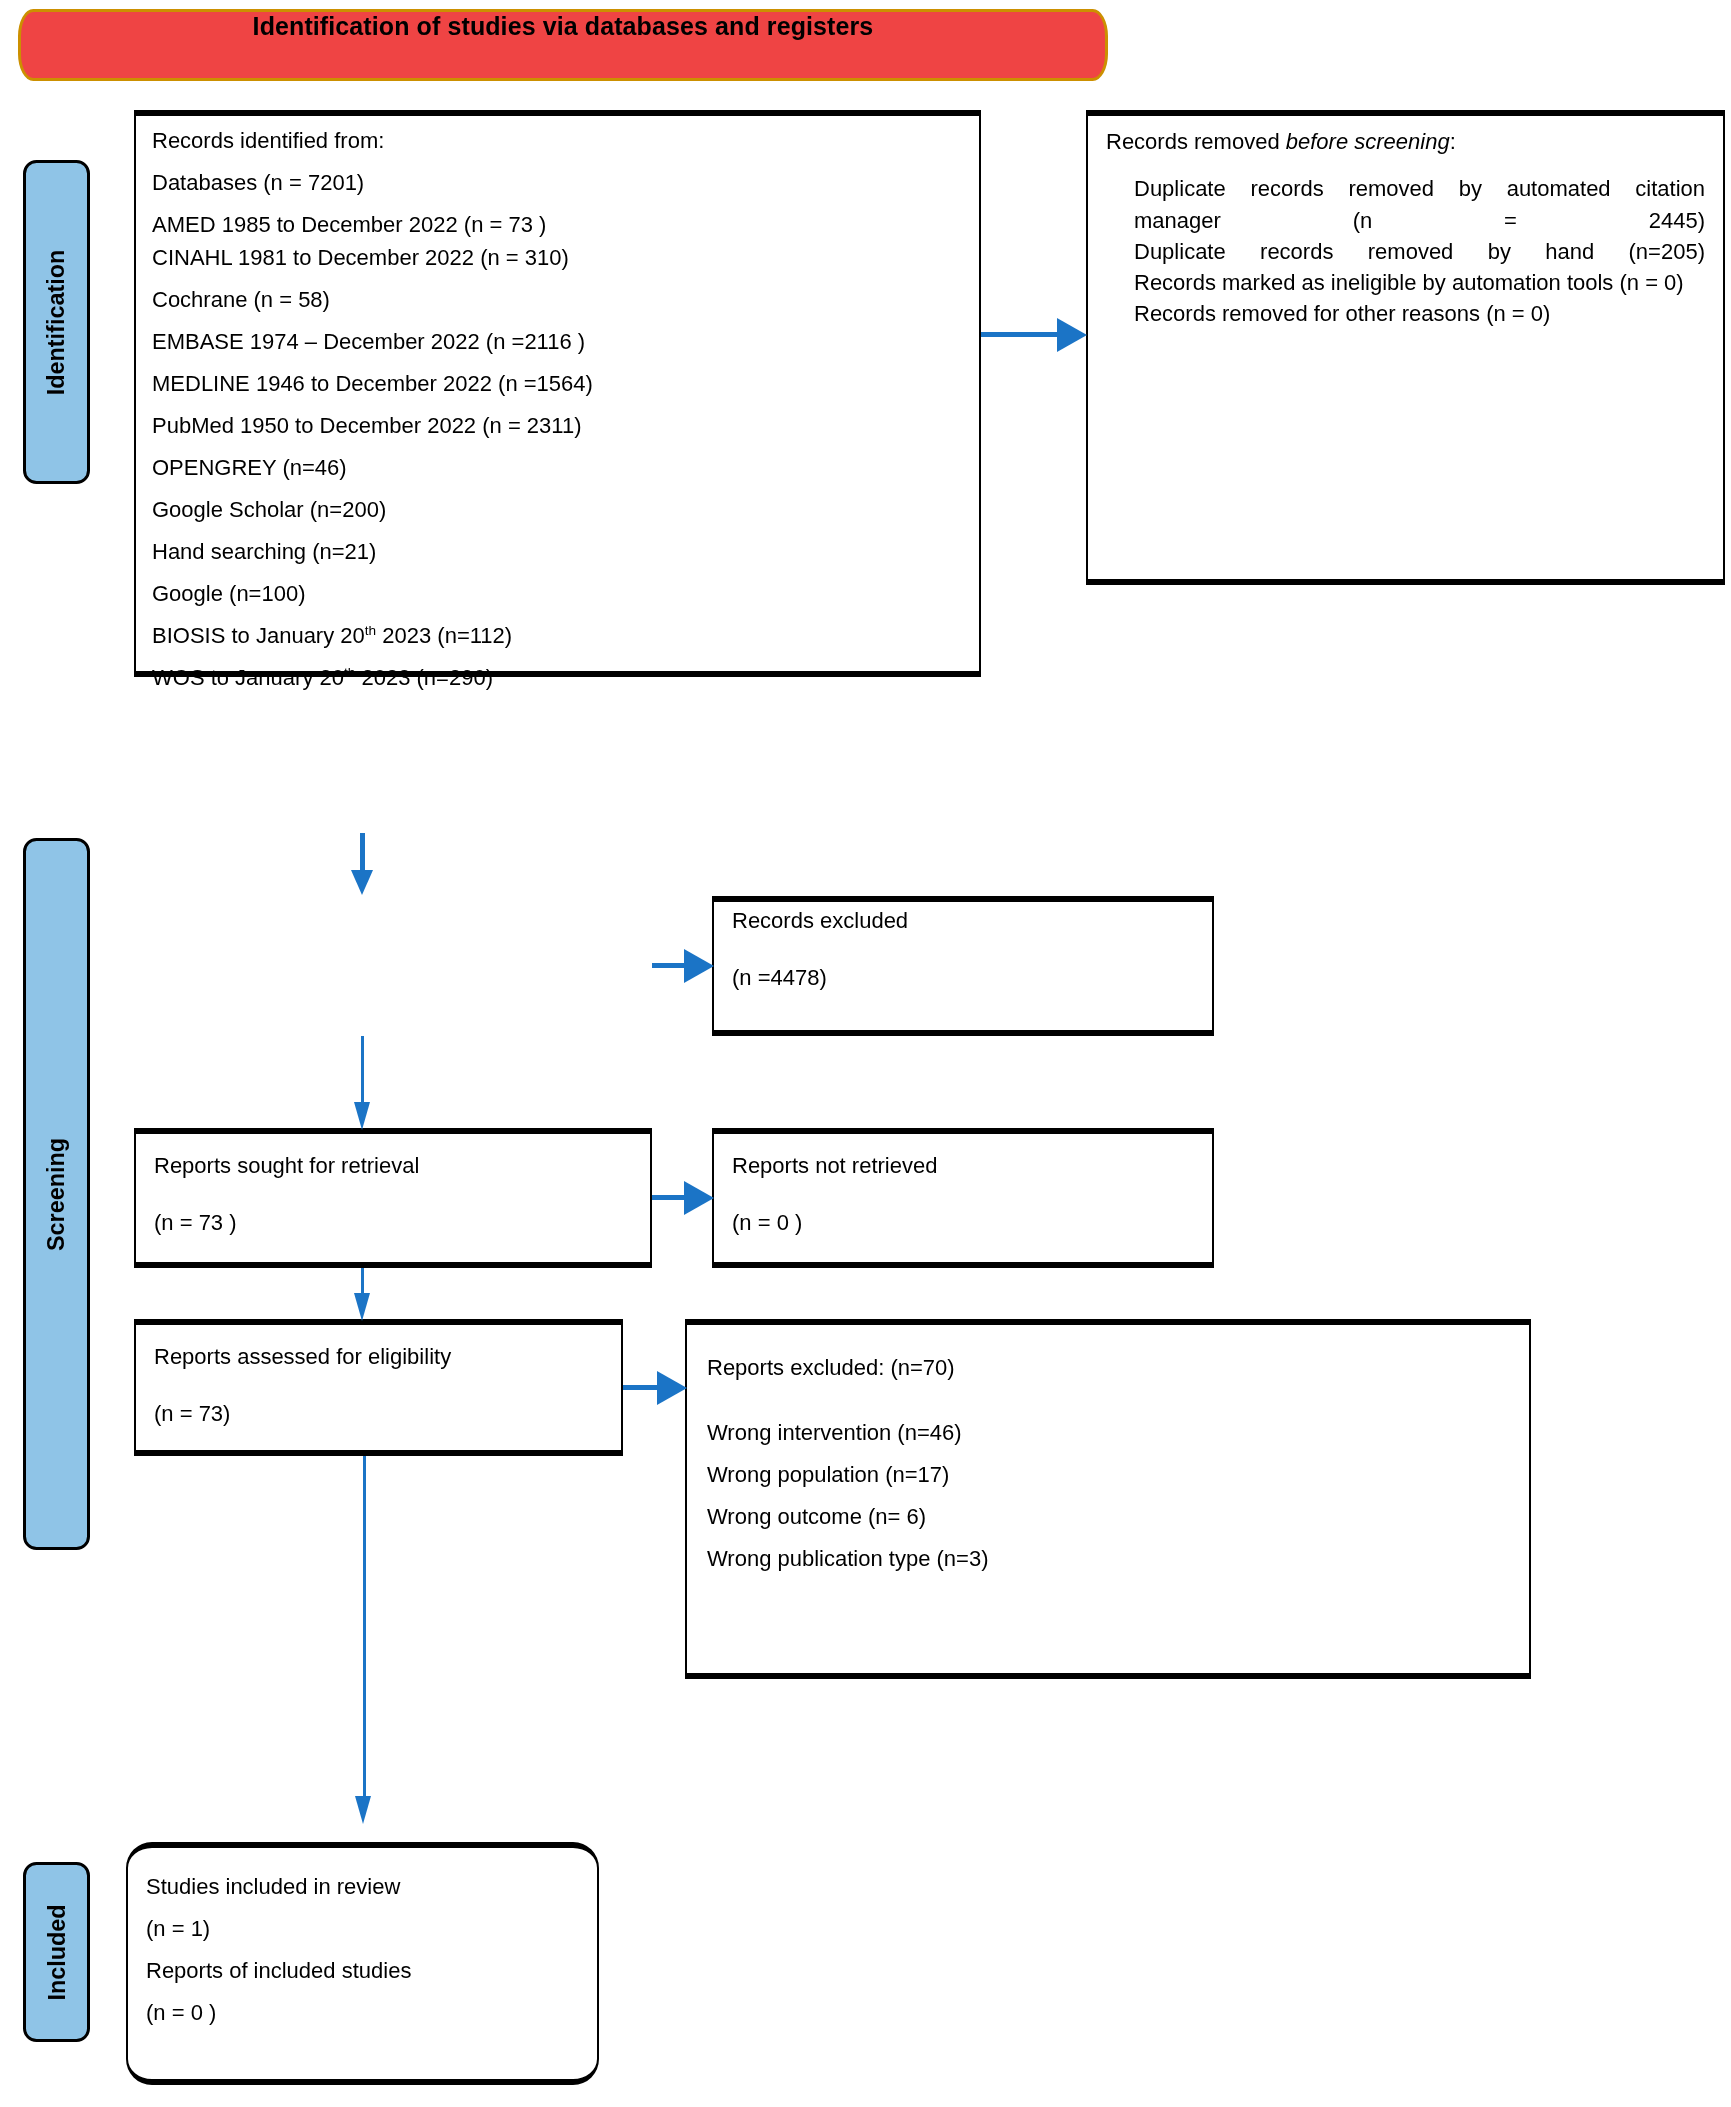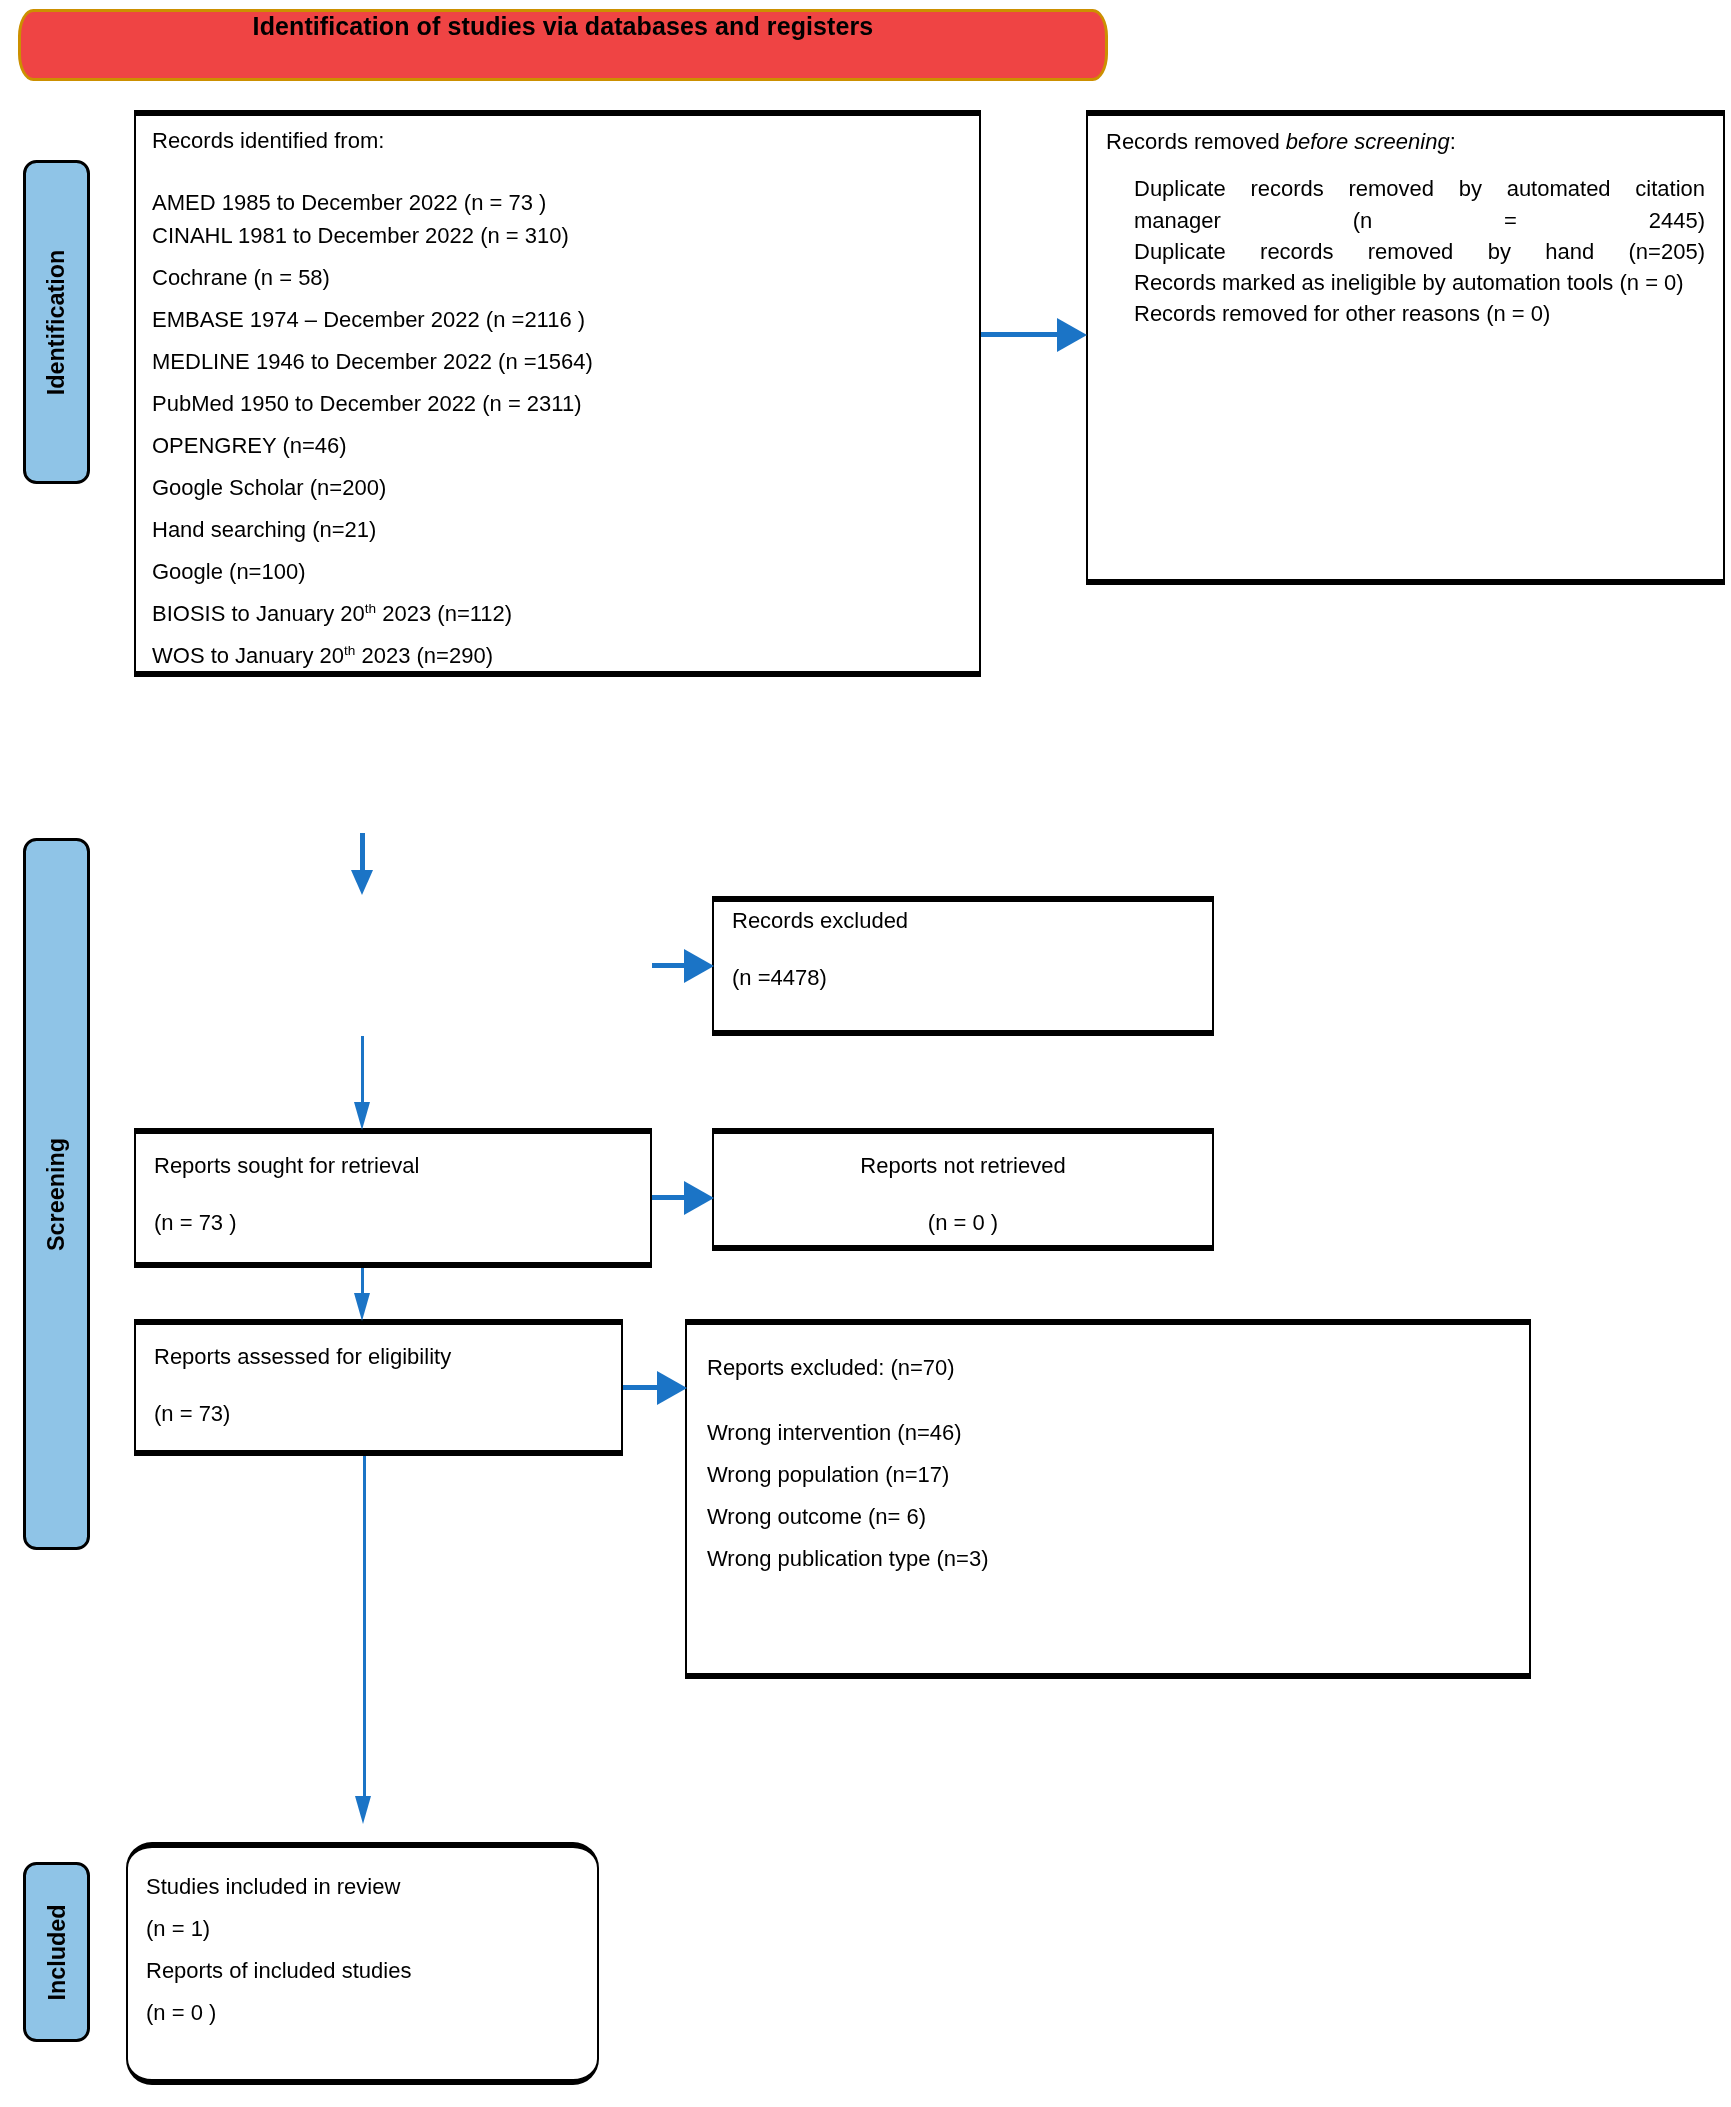--- a/index.html
+++ b/index.html
@@ -131,20 +131,21 @@
   </div>
 
   <div class="phase" style="left:23.4px; top:1862px; width:67px; height:180px;">
     <div class="phase-text">Included</div>
   </div>
 
   <div class="box" style="left:134px; top:110px; width:847px; height:567px;">
     <div class="box-inner">
       <div class="line">Records identified from:</div>
       <div class="gap-m"></div>
+      <div class="line">Databases (n = 7201)</div>
       <div class="gap-m"></div>
       <div class="line">AMED   1985 to December 2022   (n = 73 )</div>
       <div class="gap-s"></div>
       <div class="line">CINAHL 1981 to December 2022 (n = 310)</div>
       <div class="gap-m"></div>
       <div class="line">Cochrane (n = 58)</div>
       <div class="gap-m"></div>
       <div class="line">EMBASE 1974 – December 2022 (n =2116 )</div>
       <div class="gap-m"></div>
       <div class="line">MEDLINE 1946 to December 2022 (n =1564)</div>
@@ -186,21 +187,21 @@
   </div>
 
   <div class="box" style="left:134px; top:1128px; width:518px; height:140px;">
     <div class="box-inner" style="padding:21px 18px;">
       <div class="line">Reports sought for retrieval</div>
       <div class="gap-l"></div>
       <div class="line">(n = 73 )</div>
     </div>
   </div>
 
-  <div class="box" style="left:712px; top:1128px; width:502px; height:123px;text-align:center;">
+  <div class="box" style="left:712px; top:1128px; width:502px; height:140px;">
     <div class="box-inner" style="padding:21px 18px;">
       <div class="line">Reports not retrieved</div>
       <div class="gap-l"></div>
       <div class="line">(n = 0 )</div>
     </div>
   </div>
 
   <div class="box" style="left:134px; top:1319px; width:489px; height:137px;">
     <div class="box-inner" style="padding:21px 18px;">
       <div class="line">Reports assessed for eligibility</div>

